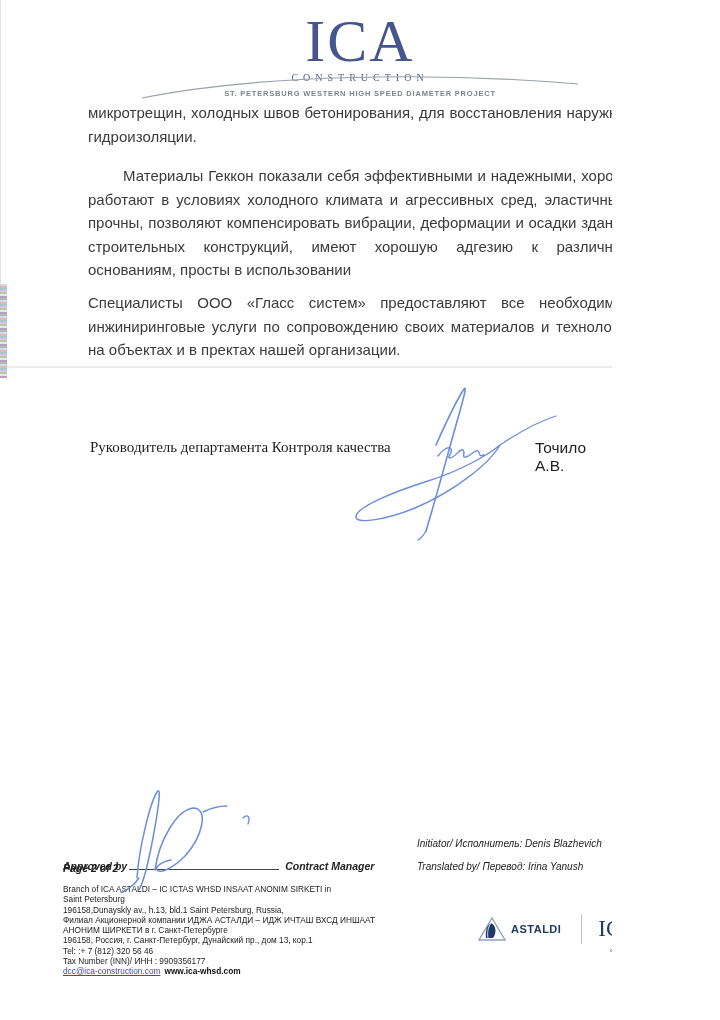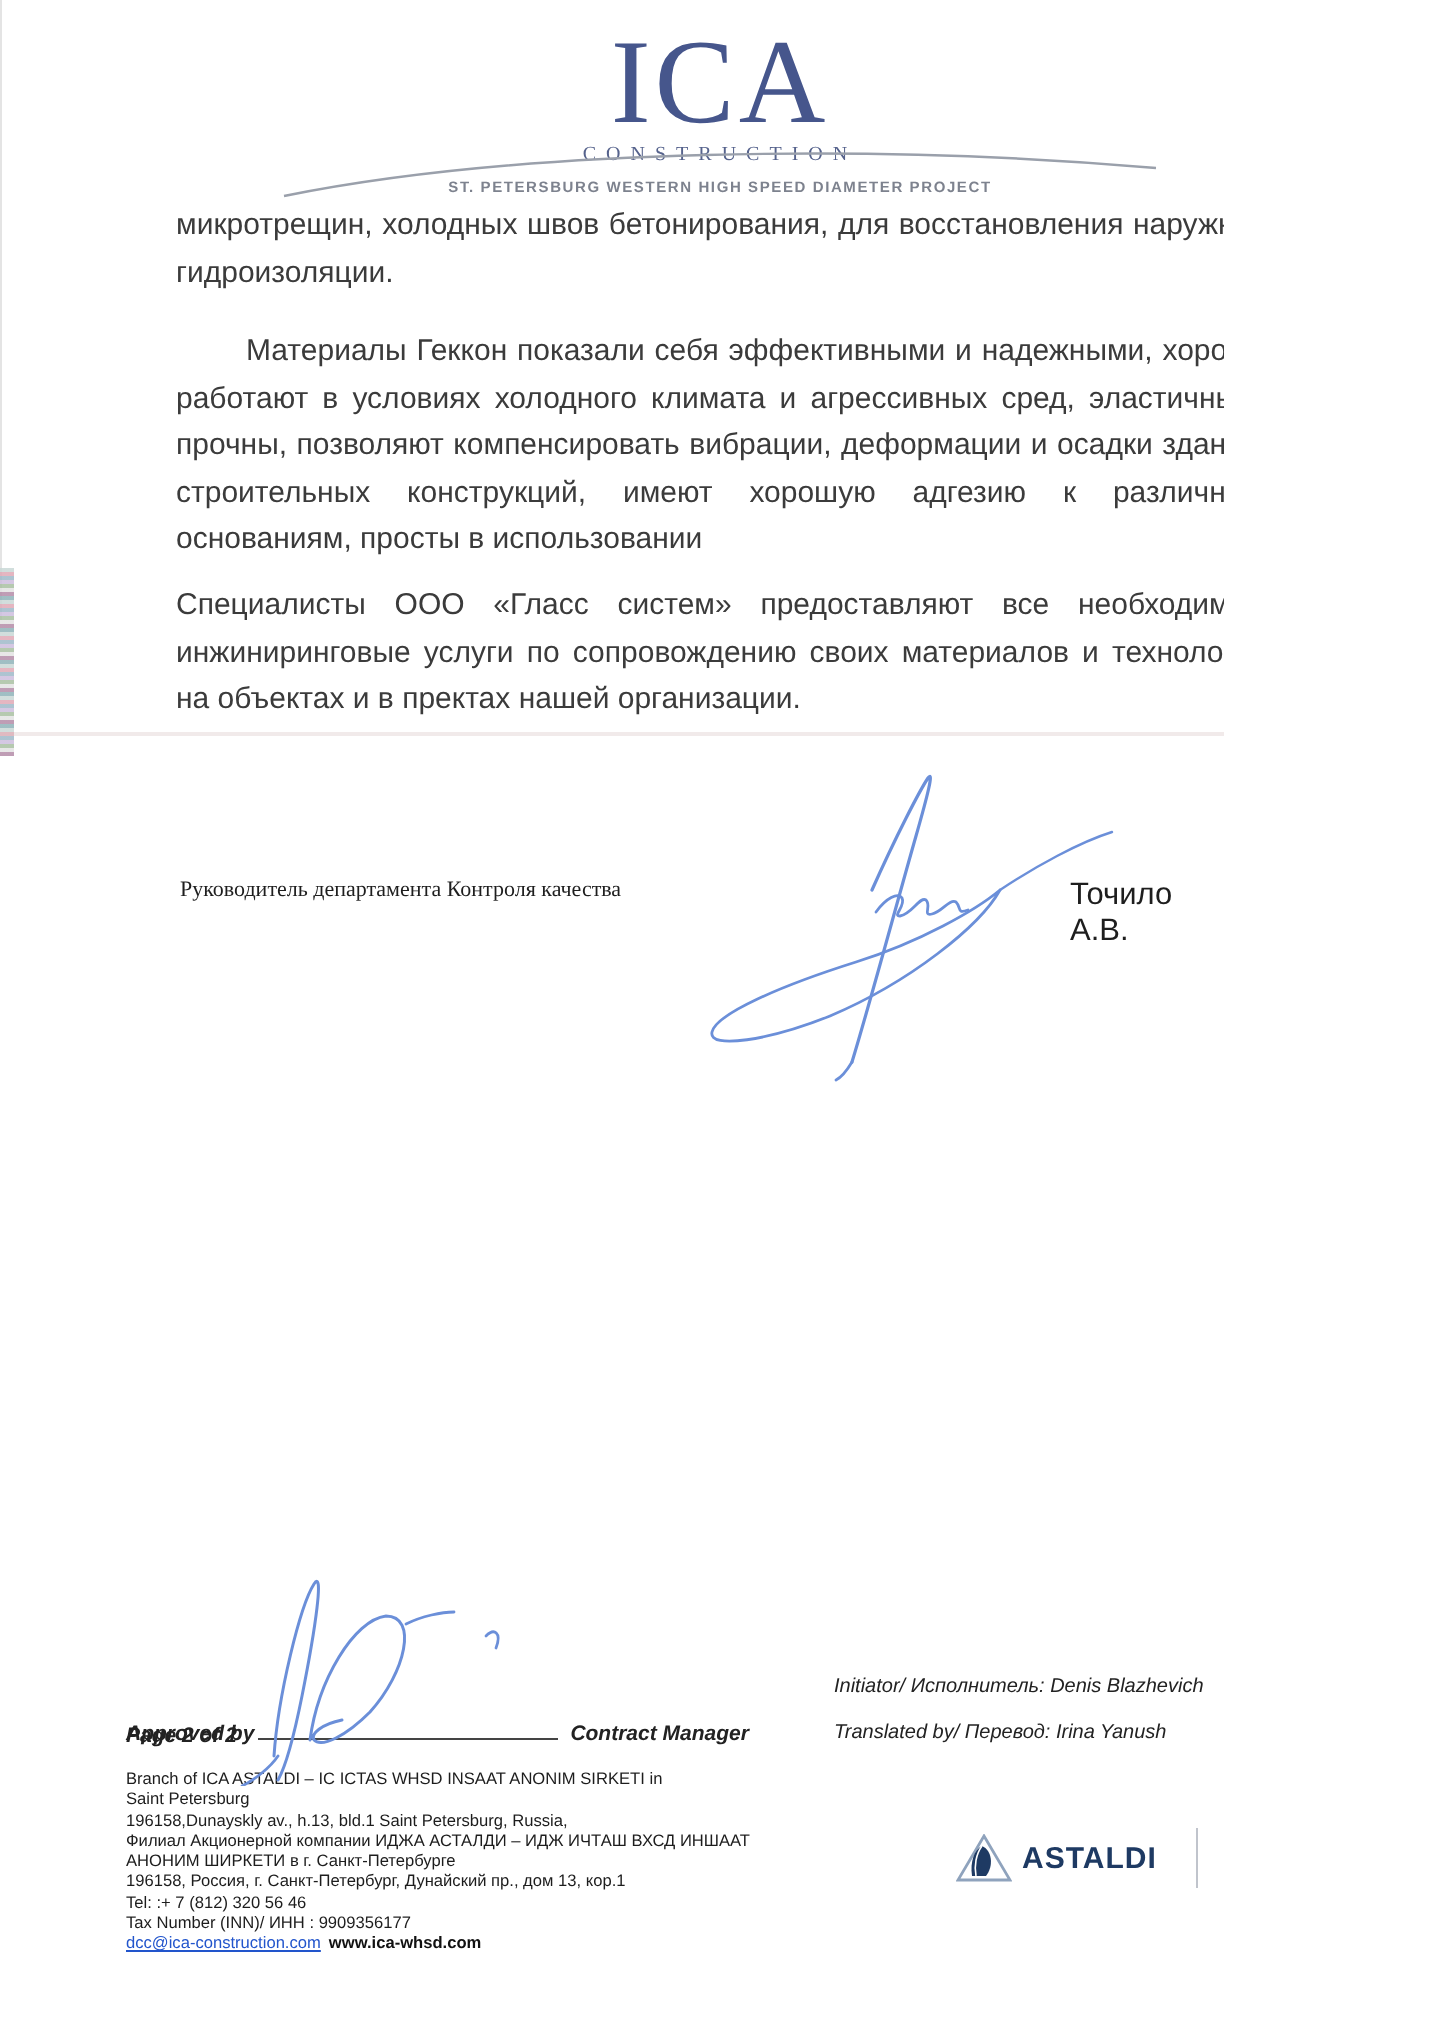--- a/index.html
+++ b/index.html
@@ -35,21 +35,21 @@
     position:absolute; left:0; top:284px; width:7px; height:94px; opacity:.85;
     background:repeating-linear-gradient(to bottom,
       #c9d8d6 0 2px, #e0a9b6 2px 4px, #9fb9c9 4px 6px, #cdbede 6px 8px,
       #a9c0a2 8px 10px, #e3e3e3 10px 12px, #b48ca8 12px 14px, #8fb3b9 14px 16px);
   }
   .faint-hline { position:absolute; left:0; top:366px; width:720px; height:2px; background:rgba(214,194,196,0.35); }
   .edge-line { position:absolute; left:0; top:0; width:1px; height:310px; background:#e4e4e4; }
   
   .sig-title {
     position:absolute; left:90px; top:439px; font-family:"Liberation Serif", serif;
-    font-size:11px; color:#1e1e1e;
+    font-size:15px; color:#1e1e1e;
   }
   .sig-name {
     position:absolute; left:535px; top:439px; font-family:Liberation Sans, sans-serif;
     font-size:15.5px; color:#1e1e1e;
   }
   .main-signature { position:absolute; left:340px; top:383px; z-index:3; }
   
   .page-label {
     position:absolute; left:63px; top:833px; font-size:10.5px; font-style:italic;
     font-weight:bold; color:#222;margin-top:29px;
@@ -66,21 +66,21 @@
   .address-block {
     position:absolute; left:63px; top:884px; font-size:8.3px; line-height:10.3px; color:#1d1d1d;
   }
   .email-row { white-space:nowrap; }
   .email-link { color:#2255cc; text-decoration:underline; }
   .website { font-weight:bold; color:#111; margin-left:4px; }
   
   .logos-row { position:absolute; left:478px; top:910px; display:flex; align-items:center; height:38px; }
   .astaldi-logo { display:flex; align-items:center; }
   .astaldi-text {
-    font-size:15px; font-weight:bold; color:#1e3a63; letter-spacing:0.5px; margin-left:5px;
+    font-size:11px; font-weight:bold; color:#1e3a63; letter-spacing:0.5px; margin-left:5px;
   }
   .logo-divider { width:1px; height:30px; background:#c0c4cc; margin:0 16px 0 20px; }
   .ictas-logo { display:flex; align-items:flex-start; }
   .ictas-ic { font-family:"Liberation Serif", serif; font-size:23px; line-height:22px; color:#1e3a63; position:relative; }
   .ictas-ce { position:absolute; left:12px; top:21px; font-size:5.5px; color:#1e3a63; font-family:"Liberation Sans", sans-serif; }
   .ictas-text { font-size:15px; font-weight:bold; color:#1e3a63; margin-left:1px; margin-top:4px; letter-spacing:0.3px; }
 </style>
 </head>
 <body>
 

